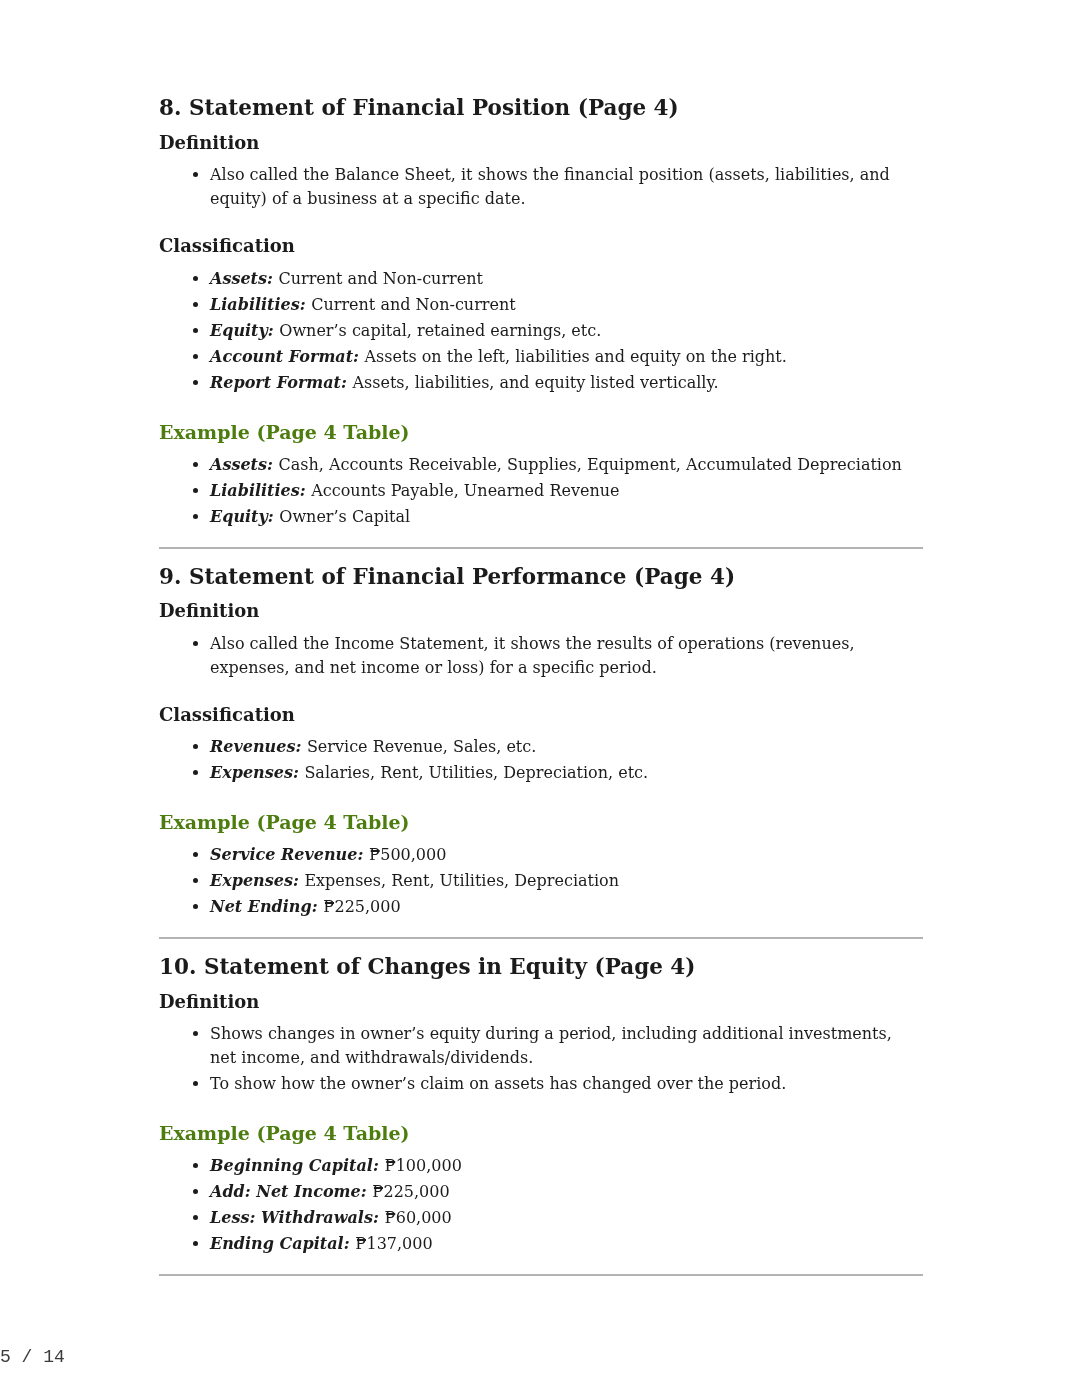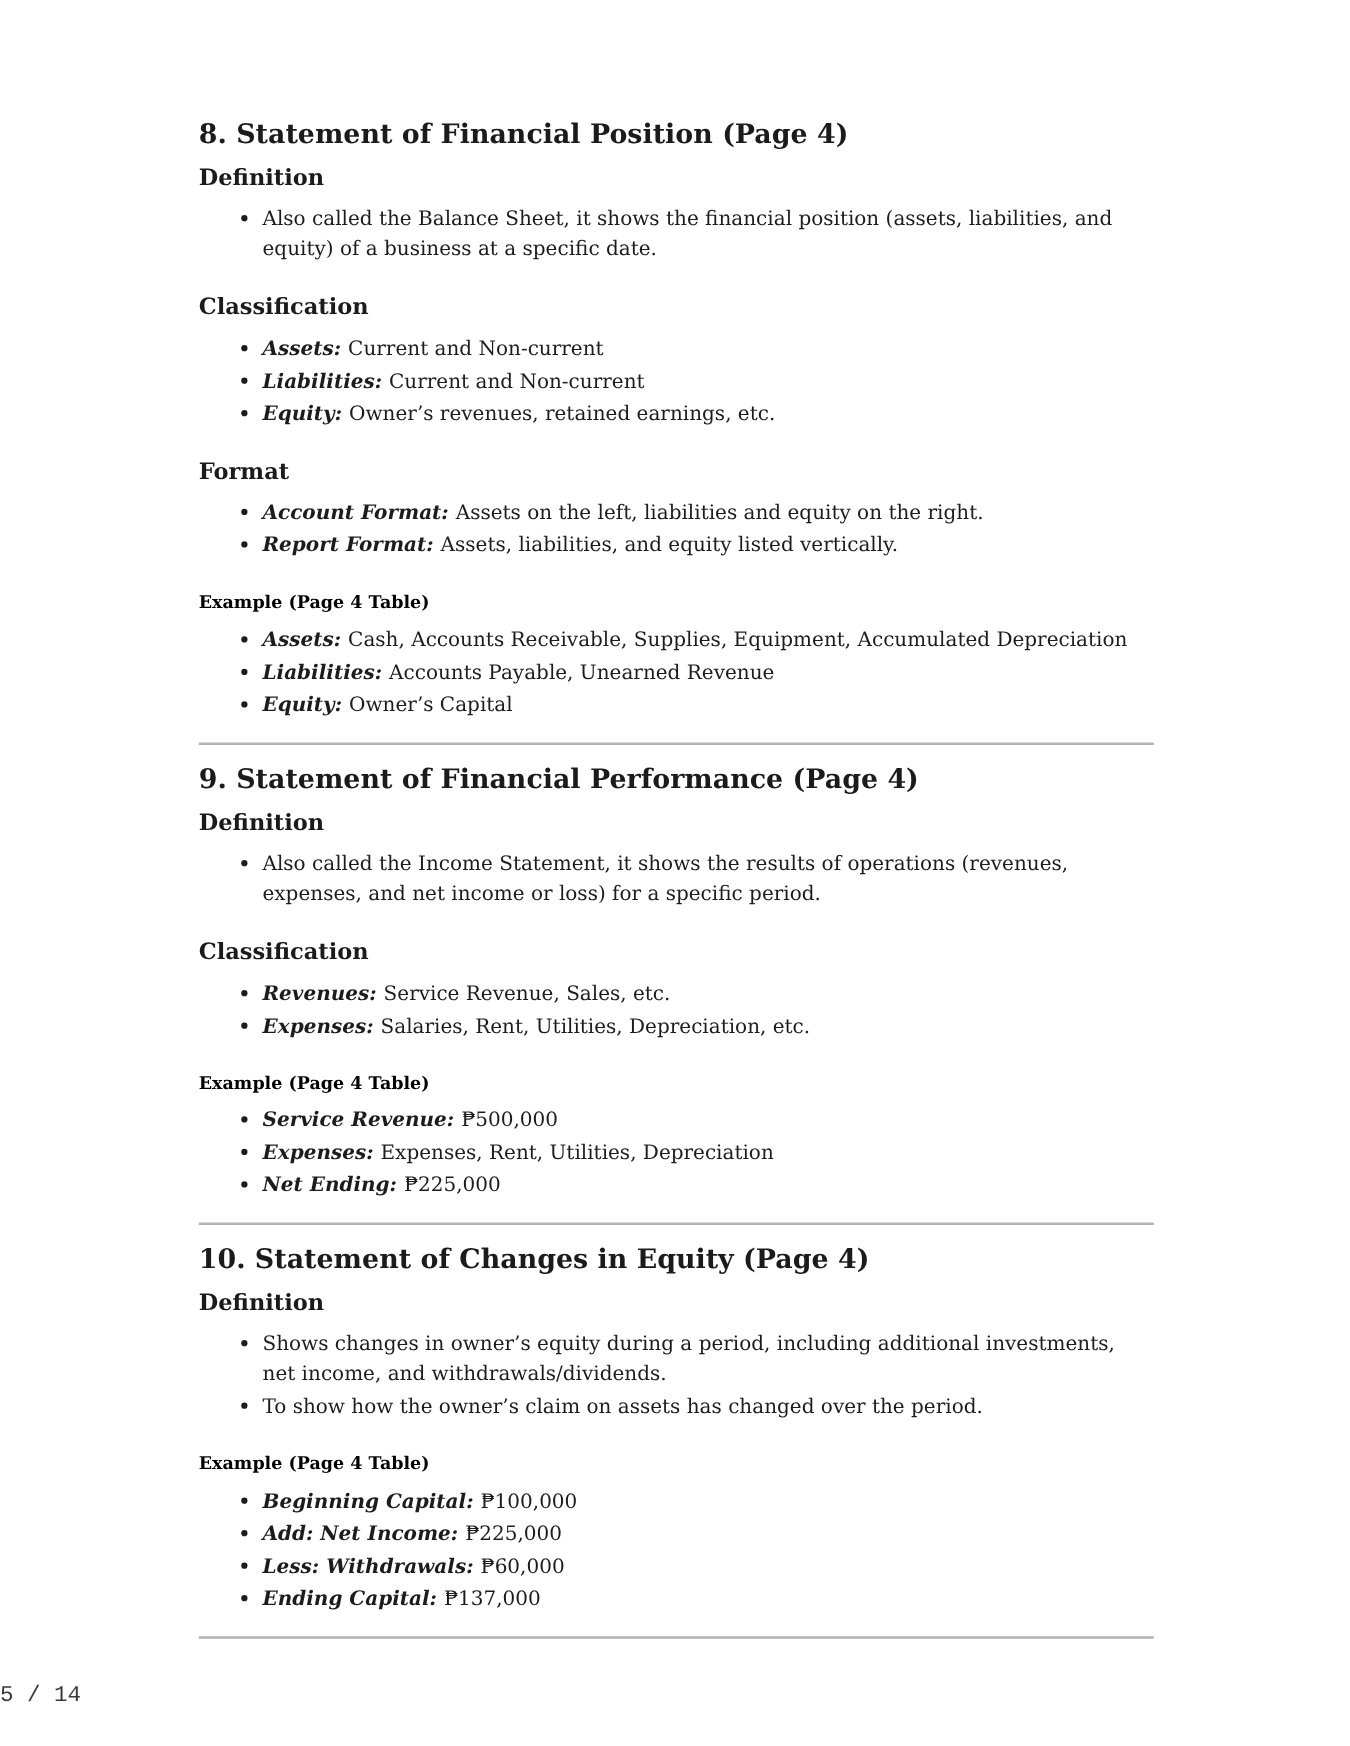--- a/index.html
+++ b/index.html
@@ -28,25 +28,25 @@
   }
   h3 {
     font-size: 18px;
     line-height: 1.25;
     font-weight: bold;
     margin: 24px 0 9px 0;
     color: #1b1b1b;
   }
   h2 + h3 { margin-top: 0; }
   h4 {
-    font-size: 14px;
+    font-size: 19px;
     line-height: 1.25;
     font-weight: bold;
     margin: 26px 0 8px 0;
-    color: #000000;
+    color: #4d7c0f;
   }
   ul {
     margin: 0;
     padding: 0 0 0 51px;
     list-style: disc outside;
   }
   li {
     font-size: 16px;
     line-height: 1.5;
     margin: 0 0 2px 0;
@@ -79,24 +79,23 @@
 
     <h3>Definition</h3>
     <ul>
       <li><span class="lead"></span><span>Also called the Balance Sheet, it shows the financial position (assets, liabilities, and equity) of a business at a specific date.</span></li>
     </ul>
 
     <h3>Classification</h3>
     <ul>
       <li><span class="lead">Assets: </span><span>Current and Non-current</span></li>
       <li><span class="lead">Liabilities: </span><span>Current and Non-current</span></li>
-      <li><span class="lead">Equity: </span><span>Owner’s revenues, retained earnings, etc.</span></li>
+      <li><span class="lead">Equity: </span><span>Owner’s capital, retained earnings, etc.</span></li>
     </ul>
 
-    <h3>Format</h3>
     <ul>
       <li><span class="lead">Account Format: </span><span>Assets on the left, liabilities and equity on the right.</span></li>
       <li><span class="lead">Report Format: </span><span>Assets, liabilities, and equity listed vertically.</span></li>
     </ul>
 
     <h4>Example (Page 4 Table)</h4>
     <ul>
       <li><span class="lead">Assets: </span><span>Cash, Accounts Receivable, Supplies, Equipment, Accumulated Depreciation</span></li>
       <li><span class="lead">Liabilities: </span><span>Accounts Payable, Unearned Revenue</span></li>
       <li><span class="lead">Equity: </span><span>Owner’s Capital</span></li>

